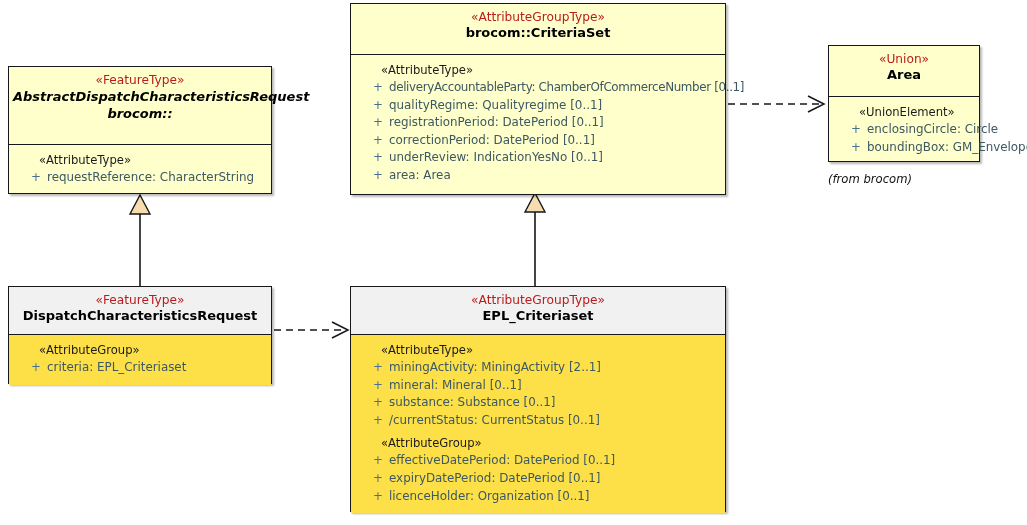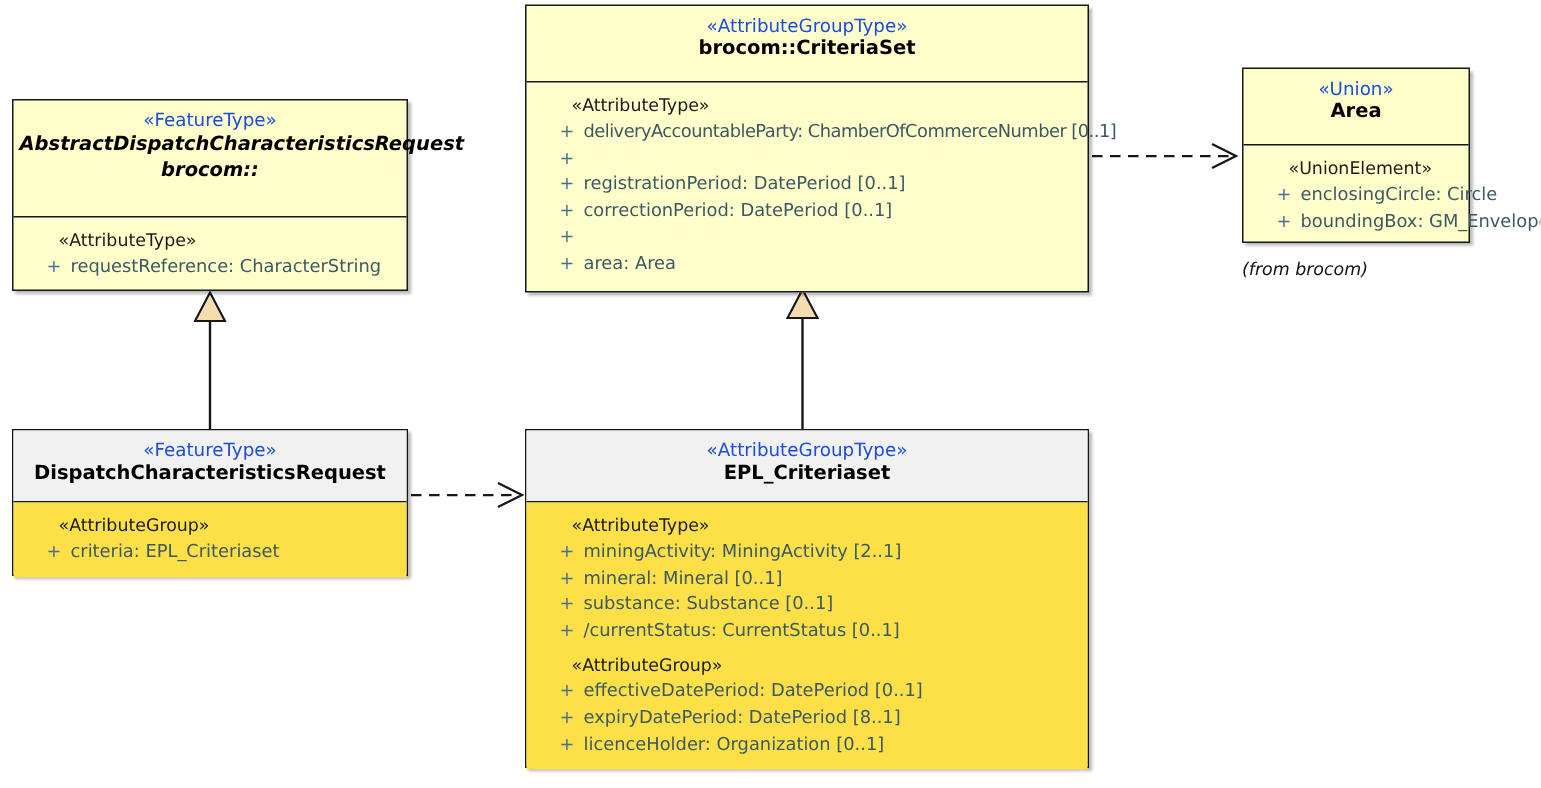--- a/index.html
+++ b/index.html
@@ -32,21 +32,21 @@
   }
 
   .class-header {
     text-align: center;
     padding: 5px 4px 6px 4px;
     border-bottom: 1.4px solid #15171a;
     box-sizing: border-box;
   }
   .stereotype {
     font-size: 12.2px;
-    color: #1d4ed8;
+    color: #b91c1c;
     line-height: 16px;
     white-space: nowrap;
   }
   .class-name {
     font-size: 13px;
     font-weight: bold;
     color: #000000;
     line-height: 16px;
     white-space: nowrap;
   }
@@ -159,31 +159,33 @@
       <div class="class-name">brocom::CriteriaSet</div>
     </div>
     <div class="class-body">
       <div class="compartment-label">«AttributeType»</div>
       <div class="attr-row">
         <span class="attr-vis">+</span>
         <span class="attr-text tight">deliveryAccountableParty: ChamberOfCommerceNumber [0..1]</span>
       </div>
       <div class="attr-row">
         <span class="attr-vis">+</span>
+        <span class="attr-text">qualityRegime: Qualityregime [0..1]</span>
       </div>
       <div class="attr-row">
         <span class="attr-vis">+</span>
         <span class="attr-text">registrationPeriod: DatePeriod [0..1]</span>
       </div>
       <div class="attr-row">
         <span class="attr-vis">+</span>
         <span class="attr-text">correctionPeriod: DatePeriod [0..1]</span>
       </div>
       <div class="attr-row">
         <span class="attr-vis">+</span>
+        <span class="attr-text">underReview: IndicationYesNo [0..1]</span>
       </div>
       <div class="attr-row">
         <span class="attr-vis">+</span>
         <span class="attr-text">area: Area</span>
       </div>
     </div>
   </div>
 
   <div class="uml-class" style="left:828px; top:45px; width:152px; height:117px;">
     <div class="class-header" style="height:51px;">
@@ -243,21 +245,21 @@
         <span class="attr-text">/currentStatus: CurrentStatus [0..1]</span>
       </div>
 
       <div class="compartment-label" style="padding-top:6px;">«AttributeGroup»</div>
       <div class="attr-row">
         <span class="attr-vis">+</span>
         <span class="attr-text">effectiveDatePeriod: DatePeriod [0..1]</span>
       </div>
       <div class="attr-row">
         <span class="attr-vis">+</span>
-        <span class="attr-text">expiryDatePeriod: DatePeriod [8..1]</span>
+        <span class="attr-text">expiryDatePeriod: DatePeriod [0..1]</span>
       </div>
       <div class="attr-row">
         <span class="attr-vis">+</span>
         <span class="attr-text">licenceHolder: Organization [0..1]</span>
       </div>
     </div>
   </div>
 
 </div>
 

